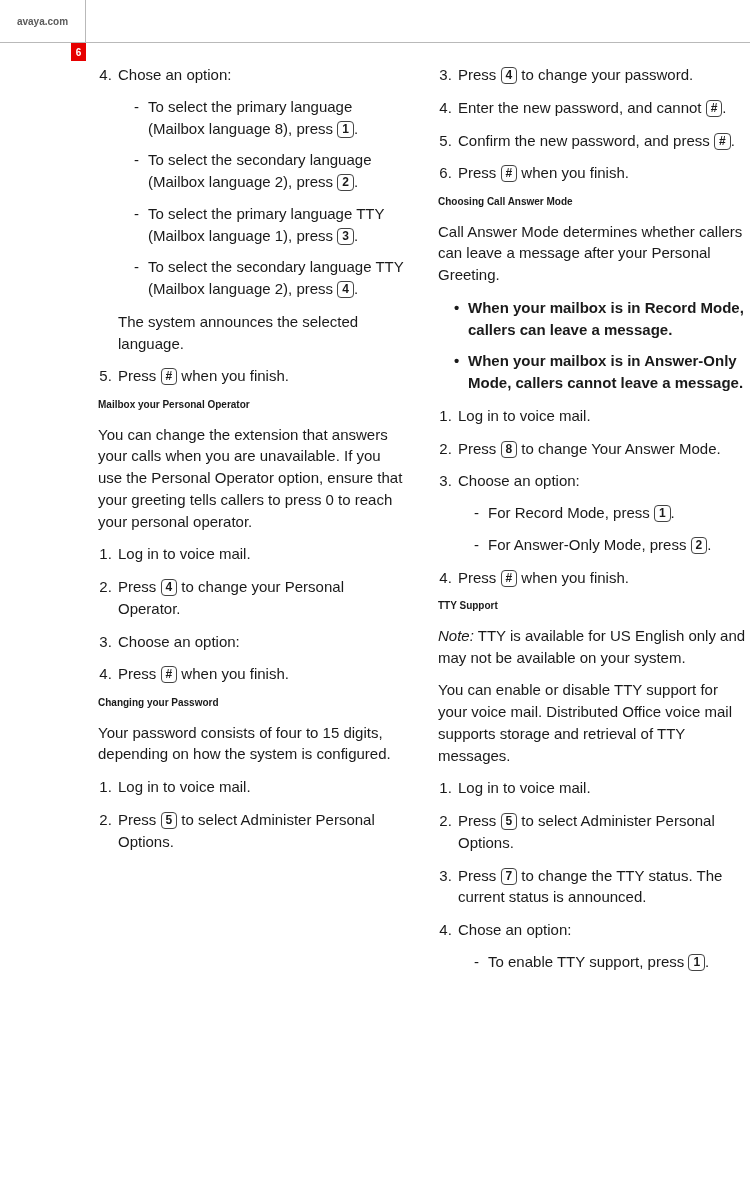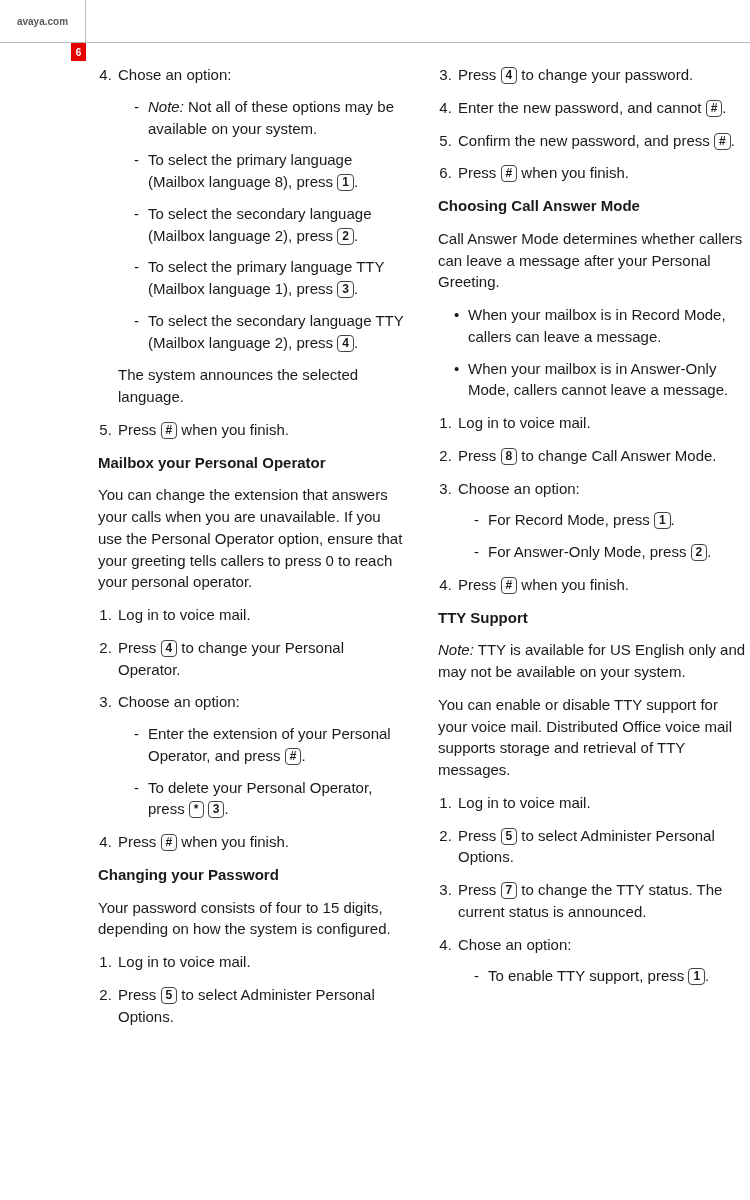--- a/index.html
+++ b/index.html
@@ -13,23 +13,23 @@
   .gutter { width: 98px; flex-shrink: 0; }
   .columns { flex: 1; display: flex; gap: 32px; padding-right: 4px; }
   .col { flex: 1; font-size: 15px; line-height: 1.45; color: #1a1a1a; }
   .col p, .col ol, .col ul { margin-bottom: 11px; }
   .col ol { list-style: decimal; padding-left: 18px; }
   .col ol > li { margin-bottom: 11px; padding-left: 2px; }
   .sub { list-style: none; padding-left: 16px; margin-top: 10px; }
   .sub > li { position: relative; padding-left: 14px; margin-bottom: 10px; }
   .sub > li::before { content: "-"; position: absolute; left: 0; top: 0; }
   .bul { list-style: none; padding-left: 16px; }
-  .bul > li { position: relative; padding-left: 14px; margin-bottom: 10px; }
+  .bul > li { position: relative; padding-left: 14px; margin-bottom: 10px; font-weight: bold; }
   .bul > li::before { content: "•"; position: absolute; left: 0; top: 0; font-size: 15px; }
-  .h { font-weight: bold; font-size: 15px; margin-bottom: 8px; margin-top: 2px; }
+  .h { font-weight: bold; font-size: 10px; margin-bottom: 8px; margin-top: 2px; }
   .ital { font-style: italic; }
   .key { display: inline-block; border: 1px solid #444; border-radius: 4px; padding: 0 4px; font-size: 12px; line-height: 15px; min-width: 14px; text-align: center; vertical-align: 1px; font-weight: bold; background: #fff; }
   .plain-indent { padding-left: 0; margin-top: 6px; }
 </style>
 </head>
 <body>
 
 <div class="page">
   <div class="header-bar">
     <div class="header-left-cell">
@@ -42,42 +42,37 @@
 
   <div class="content">
     <div class="gutter"></div>
     <div class="columns">
 
       <div class="col">
         <ol start="4">
           <li>
             <span>Chose an option:</span>
             <ul class="sub">
-              <li><span class="ital">Note:</span><span> Not all of these options may be available on your system.</span></li>
               <li><span>To select the primary language (Mailbox language 8), press </span><span class="key">1</span><span>.</span></li>
               <li><span>To select the secondary language (Mailbox language 2), press </span><span class="key">2</span><span>.</span></li>
               <li><span>To select the primary language TTY (Mailbox language 1), press </span><span class="key">3</span><span>.</span></li>
               <li><span>To select the secondary language TTY (Mailbox language 2), press </span><span class="key">4</span><span>.</span></li>
             </ul>
             <p class="plain-indent">The system announces the selected language.</p>
           </li>
           <li><span>Press </span><span class="key">#</span><span> when you finish.</span></li>
         </ol>
 
         <p class="h">Mailbox your Personal Operator</p>
         <p>You can change the extension that answers your calls when you are unavailable. If you use the Personal Operator option, ensure that your greeting tells callers to press 0 to reach your personal operator.</p>
         <ol>
           <li>Log in to voice mail.</li>
           <li><span>Press </span><span class="key">4</span><span> to change your Personal Operator.</span></li>
           <li>
             <span>Choose an option:</span>
-            <ul class="sub">
-              <li><span>Enter the extension of your Personal Operator, and press </span><span class="key">#</span><span>.</span></li>
-              <li><span>To delete your Personal Operator, press </span><span class="key">*</span><span> </span><span class="key">3</span><span>.</span></li>
-            </ul>
           </li>
           <li><span>Press </span><span class="key">#</span><span> when you finish.</span></li>
         </ol>
 
         <p class="h">Changing your Password</p>
         <p>Your password consists of four to 15 digits, depending on how the system is configured.</p>
         <ol>
           <li>Log in to voice mail.</li>
           <li><span>Press </span><span class="key">5</span><span> to select Administer Personal Options.</span></li>
         </ol>
@@ -92,21 +87,21 @@
         </ol>
 
         <p class="h">Choosing Call Answer Mode</p>
         <p>Call Answer Mode determines whether callers can leave a message after your Personal Greeting.</p>
         <ul class="bul">
           <li>When your mailbox is in Record Mode, callers can leave a message.</li>
           <li>When your mailbox is in Answer-Only Mode, callers cannot leave a message.</li>
         </ul>
         <ol>
           <li>Log in to voice mail.</li>
-          <li><span>Press </span><span class="key">8</span><span> to change Call Answer Mode.</span></li>
+          <li><span>Press </span><span class="key">8</span><span> to change Your Answer Mode.</span></li>
           <li>
             <span>Choose an option:</span>
             <ul class="sub">
               <li><span>For Record Mode, press </span><span class="key">1</span><span>.</span></li>
               <li><span>For Answer-Only Mode, press </span><span class="key">2</span><span>.</span></li>
             </ul>
           </li>
           <li><span>Press </span><span class="key">#</span><span> when you finish.</span></li>
         </ol>
 

